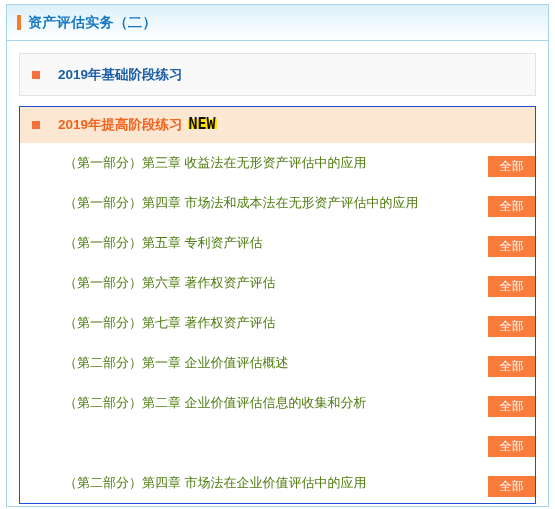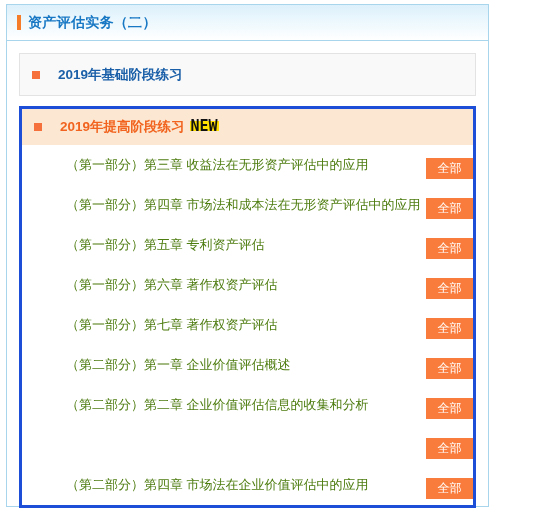--- a/index.html
+++ b/index.html
@@ -12,21 +12,21 @@
     background: #ffffff;
     font-family: "Liberation Sans", "DejaVu Sans", sans-serif;
     overflow: hidden;
   }
 
   
   .card {
     position: absolute;
     left: 6px;
     top: 4px;
-    width: 483px;   
+    width: 543px;   
     border: 1px solid #a8d4ec;
     background: #ffffff;
     box-sizing: border-box;
     height: 503px;
   }
 
   
   .card-header {
     height: 36px;
     box-sizing: border-box;
@@ -65,21 +65,21 @@
   .section-collapsed {
     border: 1px solid #e3e3e3;
     background: #f9f9f9;
   }
   .section-collapsed .section-head {
     height: 41px;
   }
 
   
   .section-expanded {
-    border: 3px solid #1d4ed8;
+    border: 1px solid #1d4ed8;
     background: #ffffff;
     margin-bottom: 8px;
   }
   .section-expanded .section-head {
     height: 36px;
     background: #fce8d2;
   }
 
   .section-head {
     display: flex;

